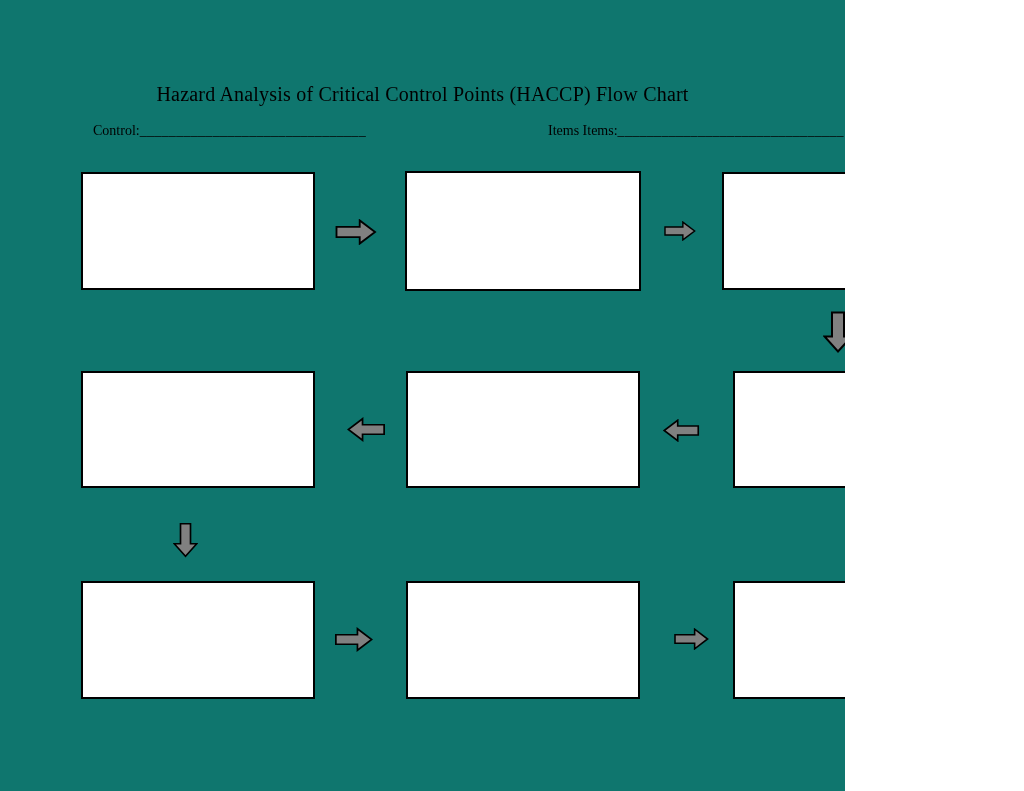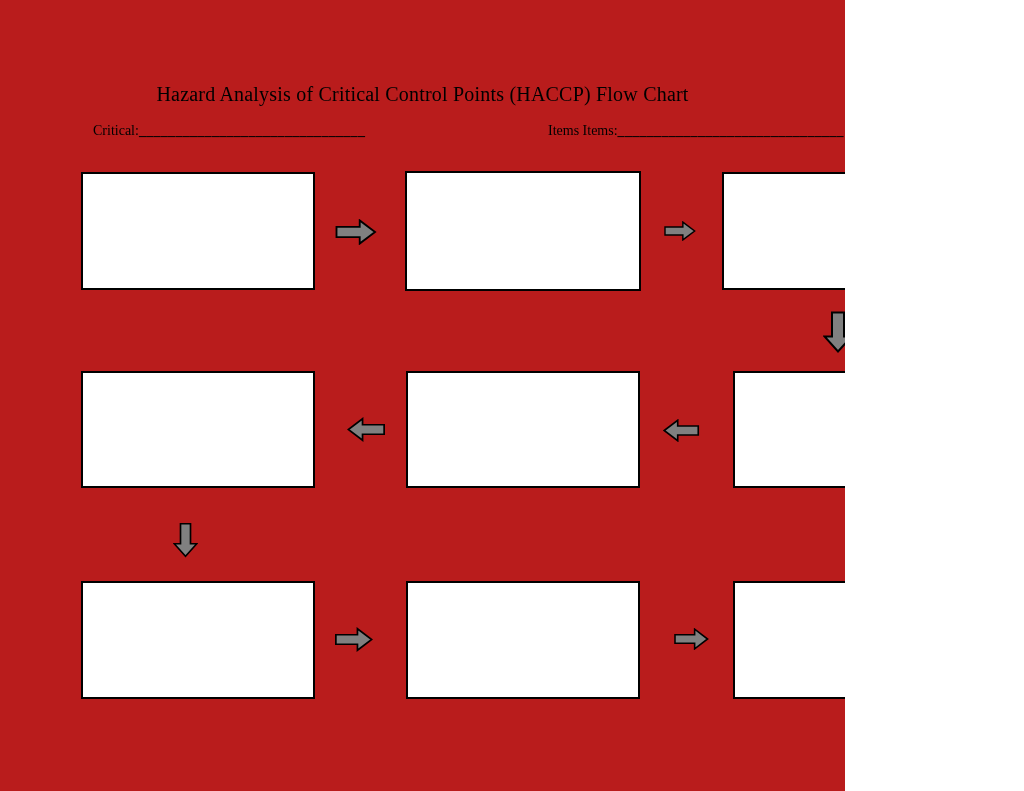--- a/index.html
+++ b/index.html
@@ -4,21 +4,21 @@
 <style>
   html, body {
     margin: 0;
     padding: 0;
     background: #ffffff;
   }
   .page {
     position: relative;
     width: 845px;
     height: 791px;
-    background: #b91c1c;
+    background: #0f766e;
     font-family: "Liberation Serif", serif;
     color: #000000;
     overflow: hidden;
   }
   .title {
     position: absolute;
     top: 83px;
     left: 0;
     width: 100%;
     text-align: center;
@@ -30,21 +30,20 @@
     position: absolute;
     top: 122px;
     font-size: 14px;
     line-height: 18px;
     white-space: nowrap;
   }
   .field-facility { left: 93px; }
   .field-menu { left: 548px; }
   .blank {
     letter-spacing: 0.3px;
-    font-weight: bold;
   }
   .flow-box {
     position: absolute;
     box-sizing: border-box;
     background: #ffffff;
     border: 2.5px solid #000000;
     font-size: 13px;
     padding: 4px 6px;
   }
   .arrow {
@@ -59,21 +58,21 @@
   }
   .flip { transform: scaleX(-1); }
 </style>
 </head>
 <body>
 
 <div class="page">
 
   <div class="title">Hazard Analysis of Critical Control Points (HACCP) Flow Chart</div>
 
-  <div class="field field-facility"><span>Critical:</span><span class="blank">_______________________________</span></div>
+  <div class="field field-facility"><span>Control:</span><span class="blank">_______________________________</span></div>
 
   <div class="field field-menu"><span>Items Items:</span><span class="blank">_______________________________</span></div>
 
   <div class="flow-box" style="left:81px;top:172px;width:234px;height:118px"></div>
   <div class="flow-box" style="left:405px;top:171px;width:236px;height:120px"></div>
   <div class="flow-box" style="left:722px;top:172px;width:232px;height:118px"></div>
 
   <div class="flow-box" style="left:733px;top:371px;width:232px;height:117px"></div>
   <div class="flow-box" style="left:406px;top:371px;width:234px;height:117px"></div>
   <div class="flow-box" style="left:81px;top:371px;width:234px;height:117px"></div>

